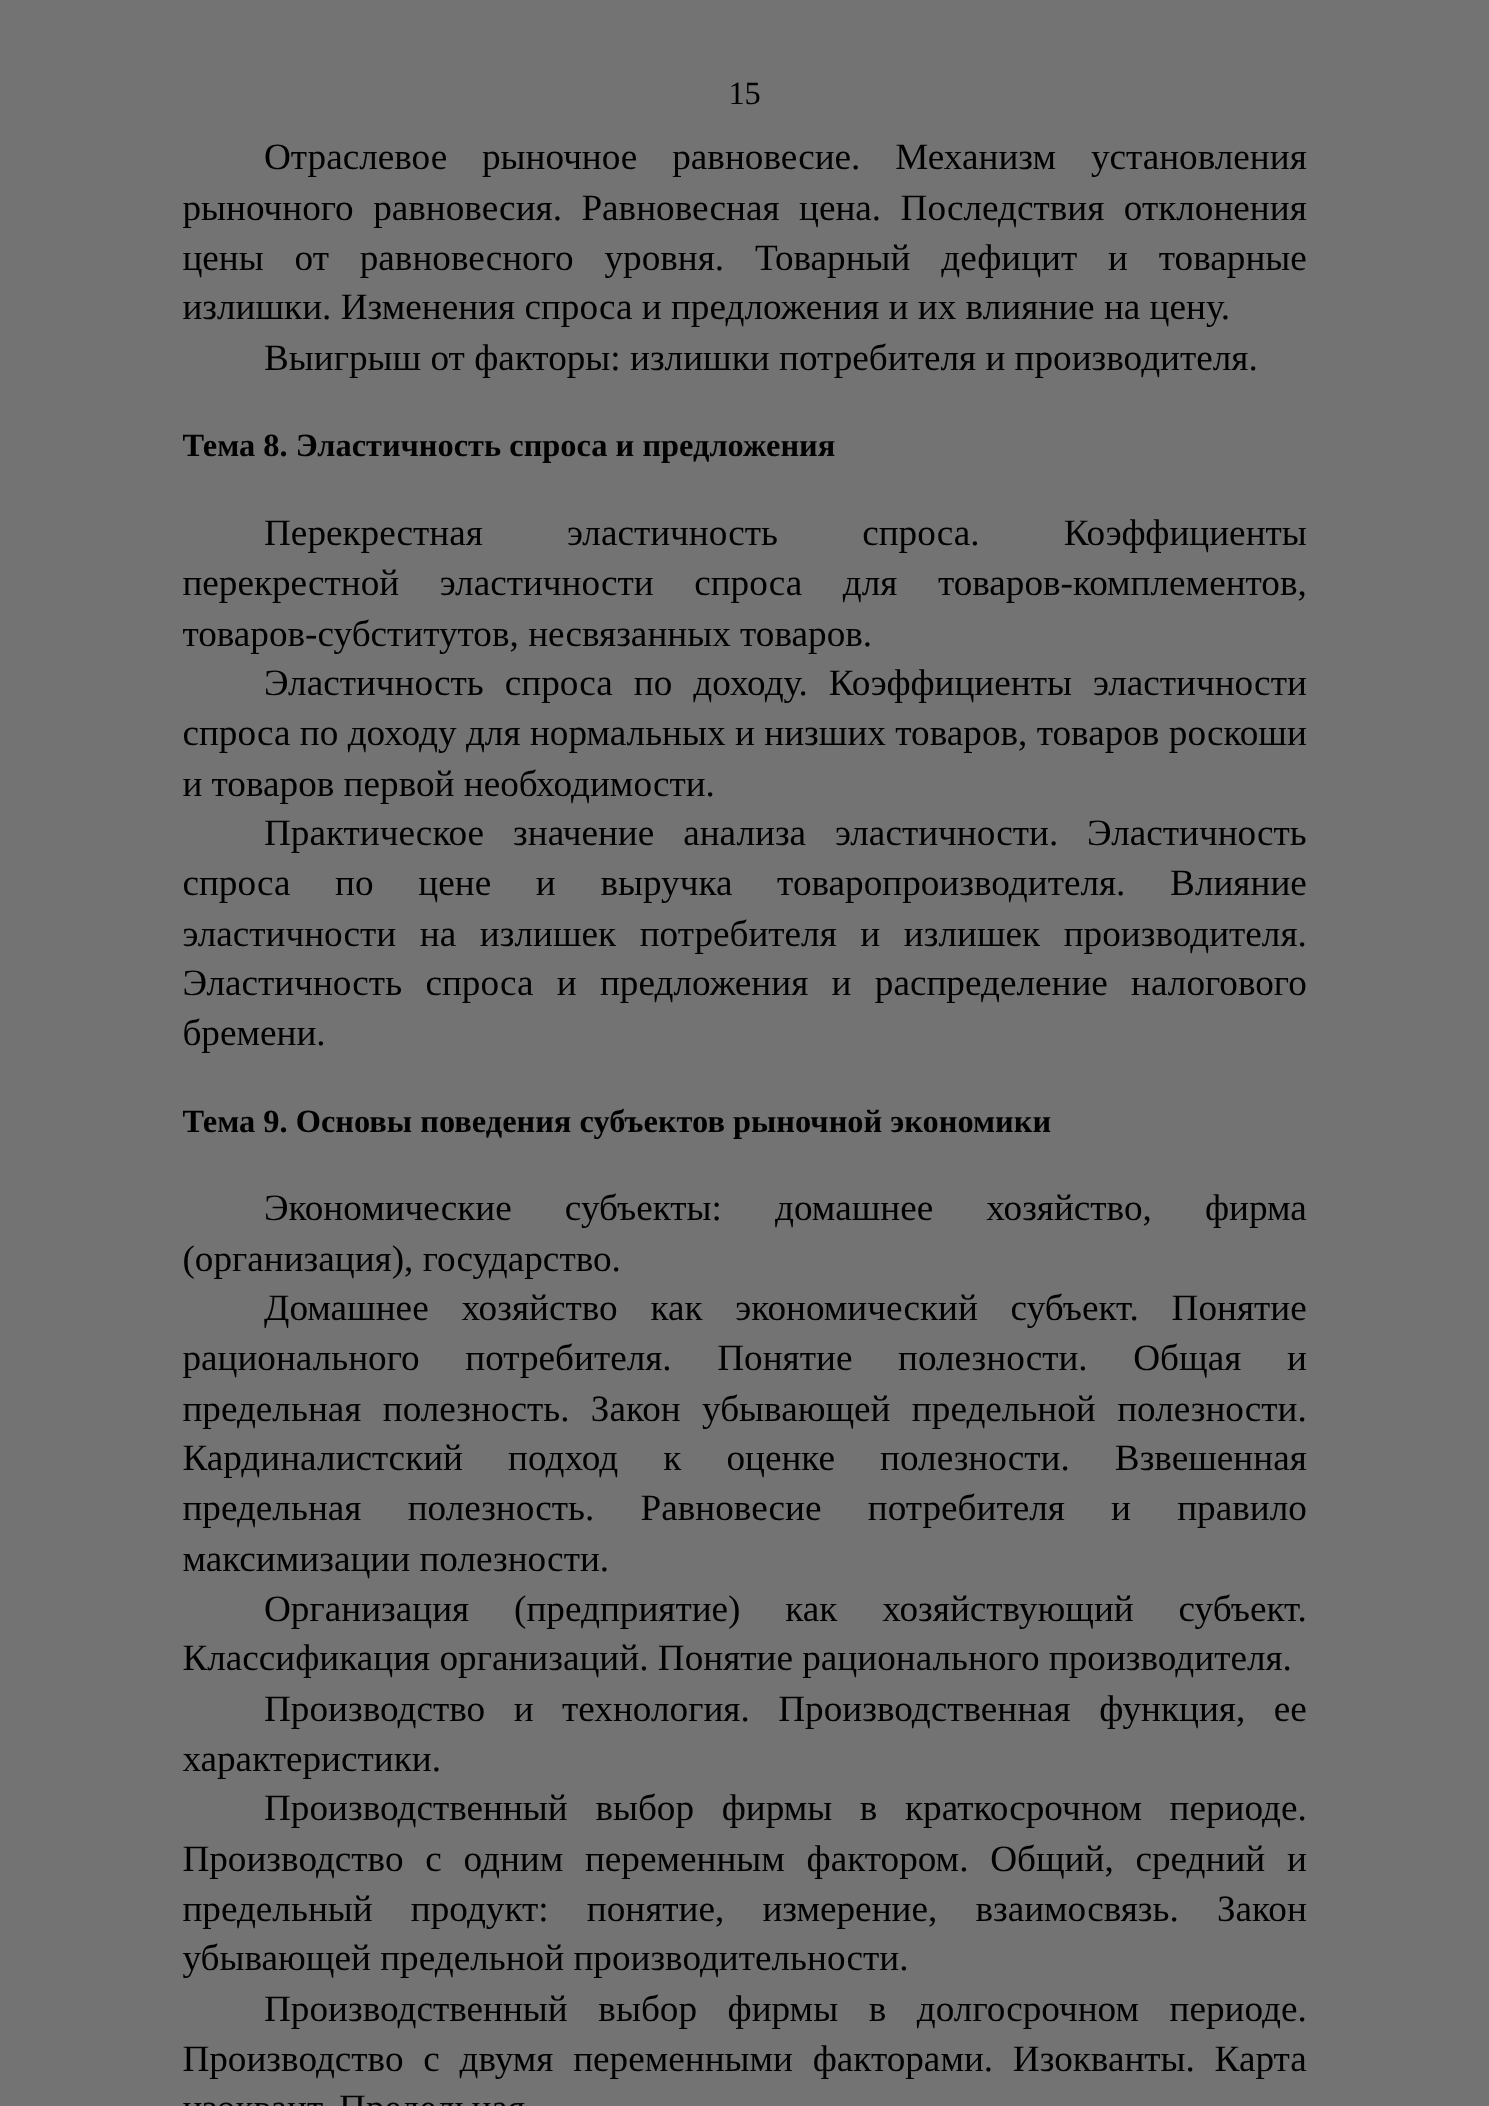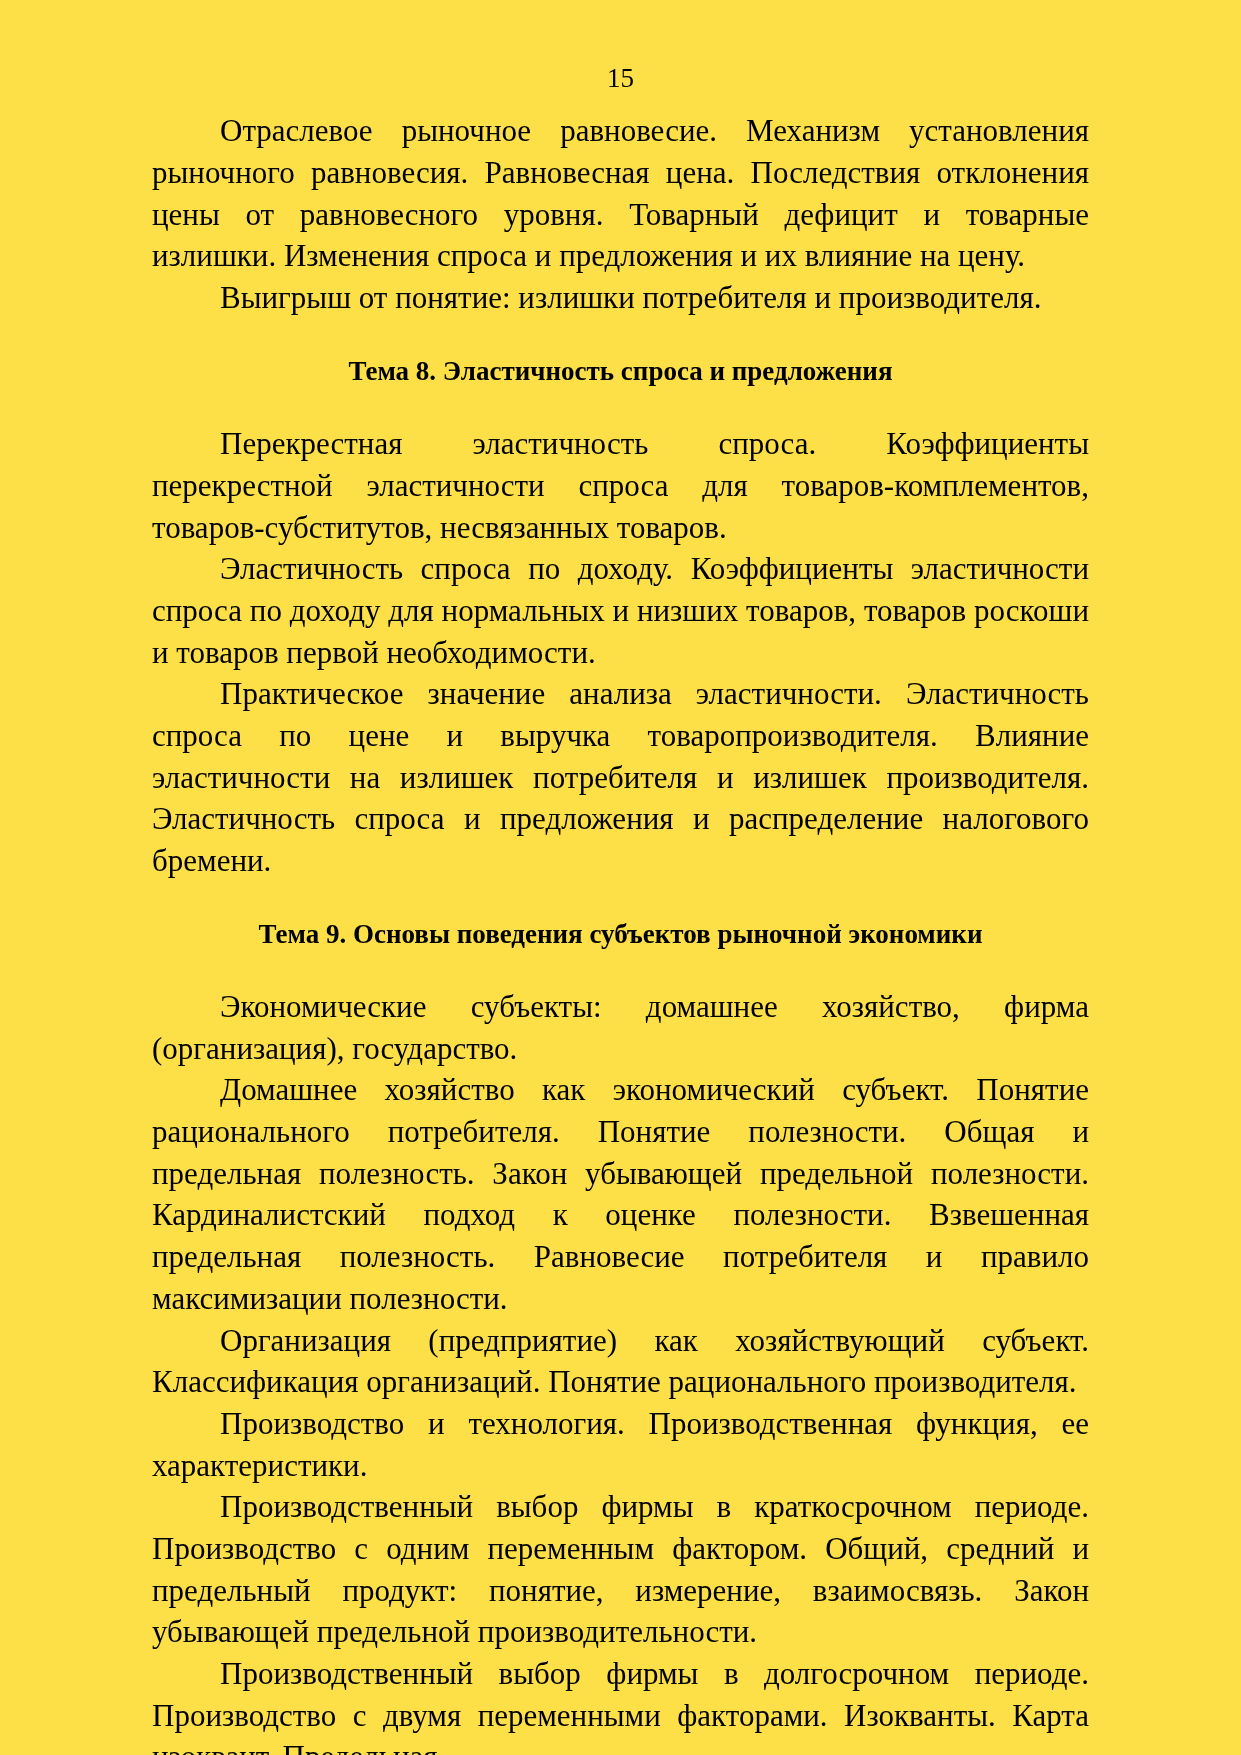--- a/index.html
+++ b/index.html
@@ -4,21 +4,21 @@
 <style>
   html, body {
     margin: 0;
     padding: 0;
     background: #ffffff;
   }
   .page {
     width: 1241px;
     height: 1755px;
     margin: 0 auto;
-    background: #fde047;
+    background: #737373;
     position: relative;
     box-sizing: border-box;
     padding: 62px 152px 0 152px;
     font-family: "Liberation Serif", "DejaVu Serif", serif;
     color: #000000;
   }
   .page-number {
     text-align: center;
     font-size: 27px;
     line-height: 1.2;
@@ -30,41 +30,40 @@
     line-height: 1.345;
     text-align: justify;
     text-align-last: left;
   }
   p.para.last-justify {
     text-align: justify;
   }
   .section-heading {
     font-weight: bold;
     font-size: 27px;
-    text-align: center;
     margin: 34px 0 34px 0;
     line-height: 1.345;
   }
   .heading-gap-top {
   }
   .indent-span {
     display: inline-block;
     width: 68px;
   }
 </style>
 </head>
 <body>
 
 <div class="page">
 
   <div class="page-number">15</div>
 
   <p class="para"><span class="indent-span"></span><span>Отраслевое рыночное равновесие. Механизм установления рыночного равновесия. Равновесная цена. Последствия отклонения цены от равновесного уровня. Товарный дефицит и товарные излишки. Изменения спроса и предложения и их влияние на цену.</span></p>
 
-  <p class="para"><span class="indent-span"></span><span>Выигрыш от понятие: излишки потребителя и производителя.</span></p>
+  <p class="para"><span class="indent-span"></span><span>Выигрыш от факторы: излишки потребителя и производителя.</span></p>
 
   <div class="section-heading">Тема 8. Эластичность спроса и предложения</div>
 
 
   <p class="para"><span class="indent-span"></span><span>Перекрестная эластичность спроса. Коэффициенты перекрестной эластичности спроса для товаров-комплементов, товаров-субститутов, несвязанных товаров.</span></p>
 
   <p class="para"><span class="indent-span"></span><span>Эластичность спроса по доходу. Коэффициенты эластичности спроса по доходу для нормальных и низших товаров, товаров роскоши и товаров первой необходимости.</span></p>
 
 
   <p class="para"><span class="indent-span"></span><span>Практическое значение анализа эластичности. Эластичность спроса по цене и выручка товаропроизводителя. Влияние эластичности на излишек потребителя и излишек производителя.  Эластичность спроса и предложения и распределение налогового бремени.</span></p>

